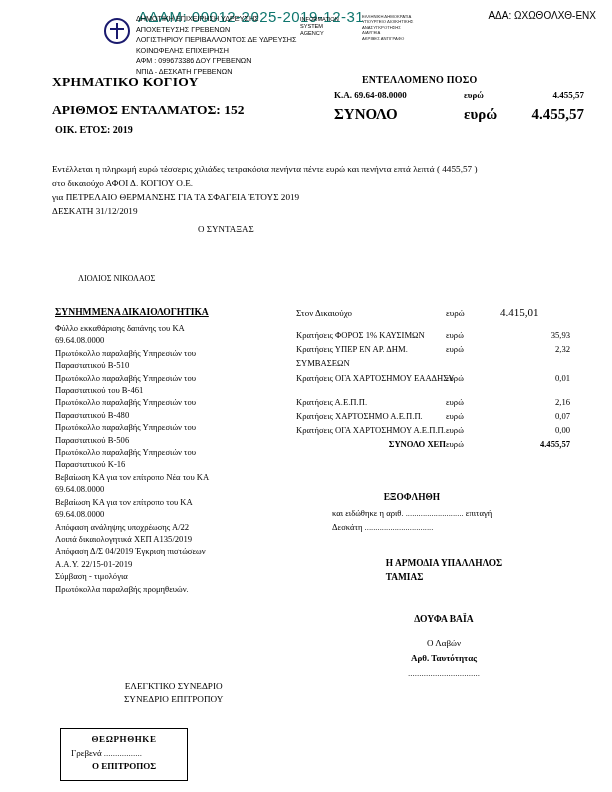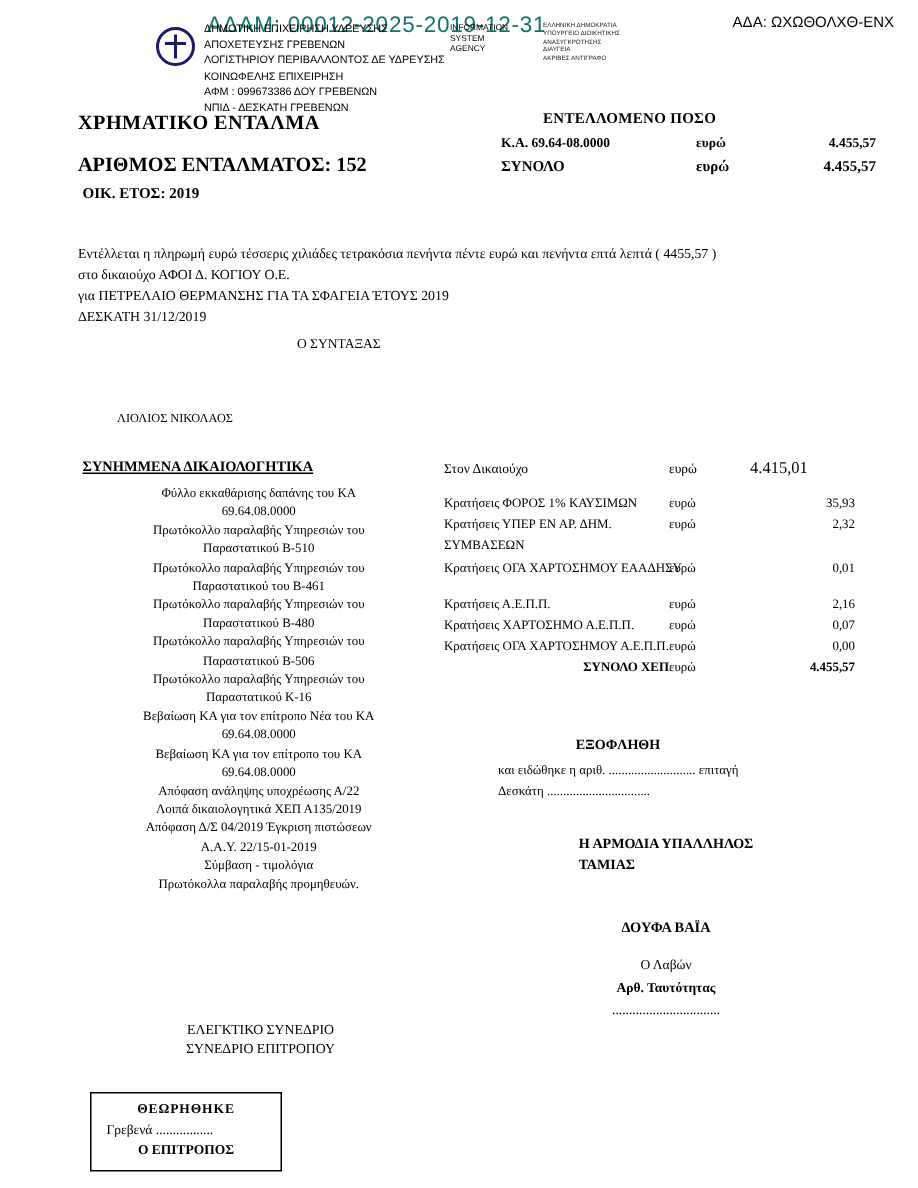--- a/index.html
+++ b/index.html
@@ -151,21 +151,21 @@
     left: 334px;
     width: 262px;
     font-size: 9px;
     font-weight: bold;
   }
   .sum-line {
     position: absolute;
     top: 106px;
     left: 334px;
     width: 262px;
-    font-size: 10px;
+    font-size: 15px;
     font-weight: bold;
   }
   .ka-line .lbl, .sum-line .lbl {
     display: inline-block;
     width: 130px;
   }
   .ka-line .cur, .sum-line .cur {
     display: inline-block;
     width: 60px;
   }
@@ -208,21 +208,20 @@
     font-weight: bold;
     text-decoration: underline;
   }
   .attach-list {
     position: absolute;
     top: 322px;
     left: 55px;
     width: 235px;
     font-size: 8.6px;
     line-height: 12.4px;
-    text-align: center;
   }
   .attach-list div { white-space: nowrap; }
 
   
   .ded-header {
     position: absolute;
     top: 306px;
     left: 296px;
     width: 300px;
     font-size: 9px;
@@ -360,21 +359,21 @@
   </div>
 
   <div class="stamp-box">
     <div class="sb-line">ΕΛΛΗΝΙΚΗ ΔΗΜΟΚΡΑΤΙΑ</div>
     <div class="sb-line">ΥΠΟΥΡΓΕΙΟ ΔΙΟΙΚΗΤΙΚΗΣ</div>
     <div class="sb-line">ΑΝΑΣΥΓΚΡΟΤΗΣΗΣ</div>
     <div class="sb-line">ΔΙΑΥΓΕΙΑ</div>
     <div class="sb-line">ΑΚΡΙΒΕΣ ΑΝΤΙΓΡΑΦΟ</div>
   </div>
 
-  <div class="doc-title">ΧΡΗΜΑΤΙΚΟ ΕΝΤΑΛΜΑ</div>
+  <div class="doc-title">ΧΡΗΜΑΤΙΚΟ ΚΟΓΙΟΥ</div>
   <div class="doc-number">ΑΡΙΘΜΟΣ ΕΝΤΑΛΜΑΤΟΣ: 152</div>
   <div class="doc-year">ΟΙΚ. ΕΤΟΣ: 2019</div>
 
   <div class="amount-title">ΕΝΤΕΛΛΟΜΕΝΟ ΠΟΣΟ</div>
   <div class="ka-line">
     <span class="lbl">Κ.Α. 69.64-08.0000</span><span class="cur">ευρώ</span><span class="val">4.455,57</span>
   </div>
   <div class="sum-line">
     <span class="lbl">ΣΥΝΟΛΟ</span><span class="cur">ευρώ</span><span class="val">4.455,57</span>
   </div>

